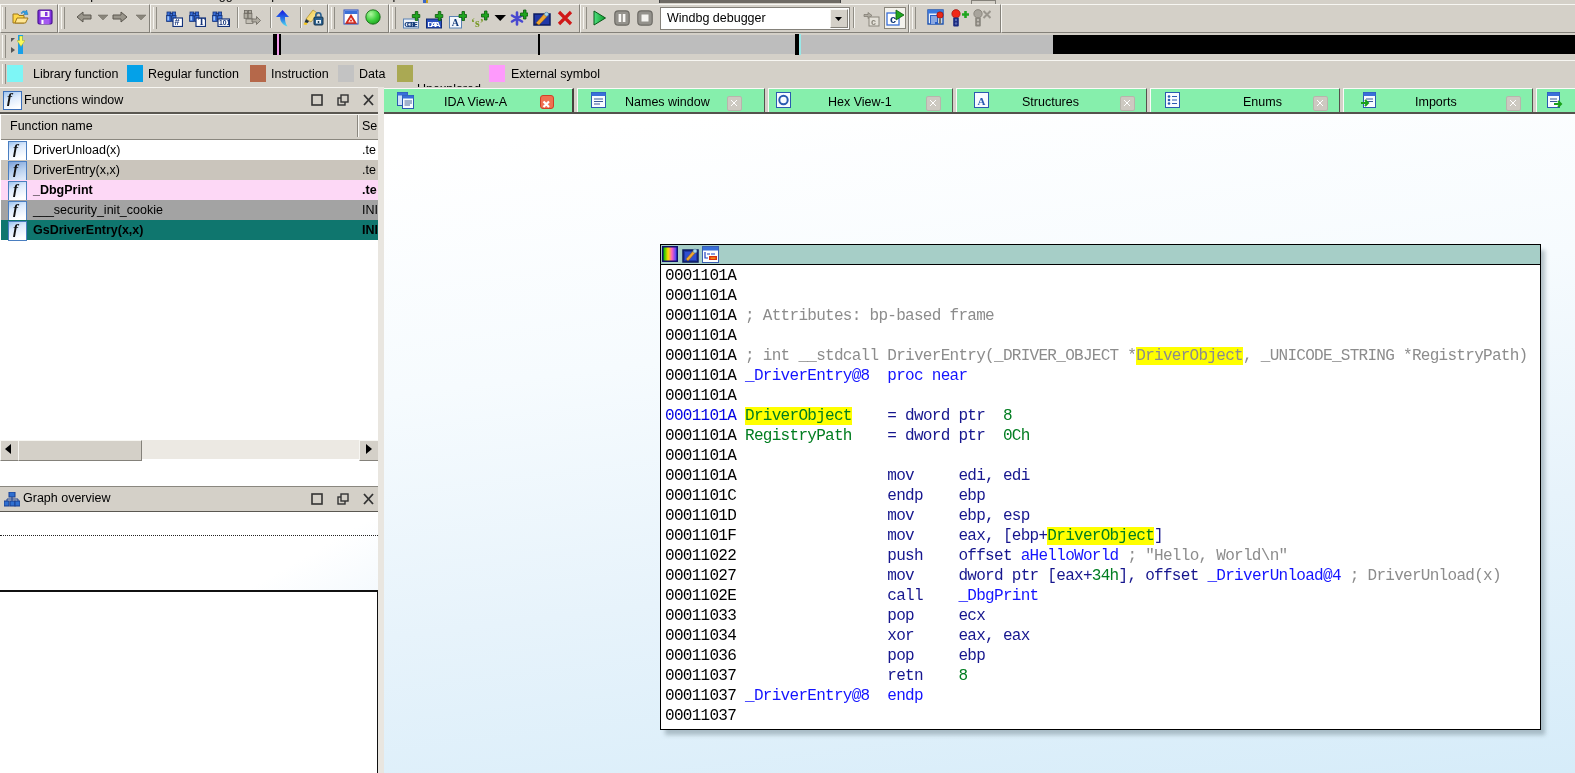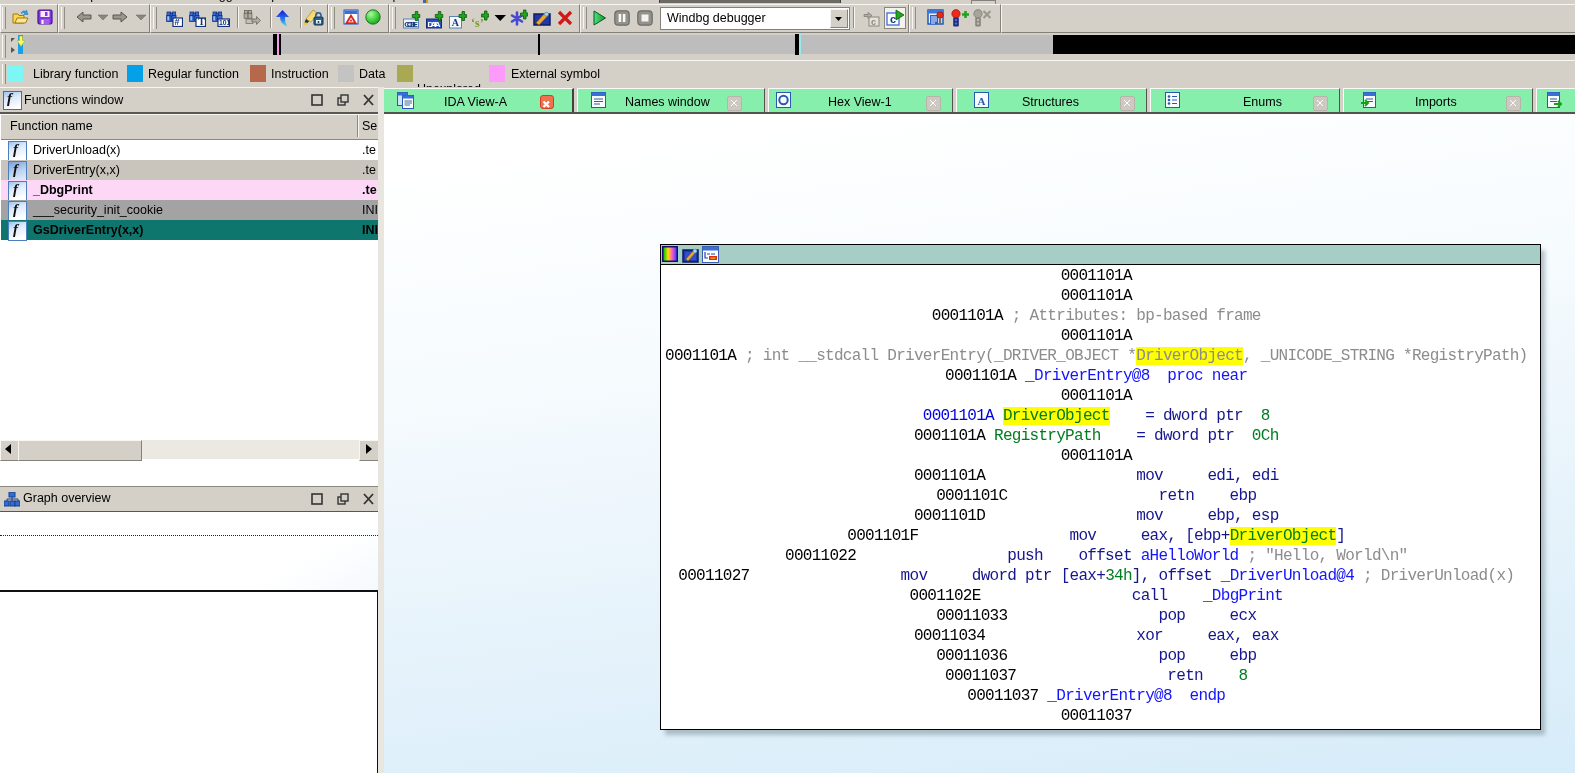--- a/index.html
+++ b/index.html
@@ -4,21 +4,21 @@
 <style>
   html,body{margin:0;padding:0;}
   body{width:1575px;height:773px;position:relative;overflow:hidden;
        background:#d4d0c8;font-family:"Liberation Sans",sans-serif;}
   .abs{position:absolute;}
   .band{position:absolute;border:1px solid;border-color:#f7f6f2 #84817a #84817a #f7f6f2;background:#d4d0c8;}
   .grip{position:absolute;width:2px;border-left:1px solid #f7f6f2;border-right:1px solid #908d85;}
   .sep{position:absolute;width:0;border-left:1px solid #908d85;border-right:1px solid #f7f6f2;}
   .ticon{position:absolute;width:16px;height:16px;}
   .ttxt{font-size:12.5px;color:#000;white-space:nowrap;}
-  .mono{font-family:"Liberation Mono",monospace;text-align:center;}
+  .mono{font-family:"Liberation Mono",monospace;}
   .ficon{position:absolute;left:7px;top:1px;width:17px;height:18px;
          background:linear-gradient(160deg,#9ec4ef 0%,#dceafc 35%,#ffffff 85%);
          border:1px solid #4a7ec0;}
   .ficon::after{content:"f";position:absolute;left:4px;top:-1px;
          font-family:"Liberation Serif",serif;font-style:italic;font-weight:bold;
          font-size:15px;color:#111;}
   .tab{position:absolute;top:1px;height:28px;background:#86efac;box-sizing:border-box;
        border-top:1px solid #fbfaf8;border-left:1px solid #fbfaf8;border-right:1px solid #55524d;}
   .tabtxt{position:absolute;top:6px;font-size:12.5px;color:#000;white-space:nowrap;}
   .closeg{position:absolute;top:7px;width:13px;height:13px;background:#cdc9c1;
@@ -509,21 +509,21 @@
 0001101A
 0001101A <span class="cc">; Attributes: bp-based frame</span>
 0001101A
 0001101A <span class="cc">; int __stdcall DriverEntry(_DRIVER_OBJECT *<span class="hl">DriverObject</span>, _UNICODE_STRING *RegistryPath)</span>
 0001101A <span class="cB">_DriverEntry@8  proc near</span>
 0001101A
 <span class="cb">0001101A</span> <span class="cg"><span class="hl">DriverObject</span></span><span class="cn">    = dword ptr  </span><span class="cg">8</span>
 0001101A <span class="cg">RegistryPath</span><span class="cn">    = dword ptr  </span><span class="cg">0Ch</span>
 0001101A
 0001101A <span class="cn">                mov     edi, edi</span>
-0001101C <span class="cn">                retn    ebp</span>
+0001101C <span class="cn">                endp    ebp</span>
 0001101D <span class="cn">                mov     ebp, esp</span>
 0001101F <span class="cn">                mov     eax, [ebp+</span><span class="cg"><span class="hl">DriverObject</span></span><span class="cn">]</span>
 00011022 <span class="cn">                push    offset </span><span class="cB">aHelloWorld</span> <span class="cc">; "Hello, World\n"</span>
 00011027 <span class="cn">                mov     dword ptr [eax+</span><span class="cg">34h</span><span class="cn">], offset </span><span class="cB">_DriverUnload@4</span> <span class="cc">; DriverUnload(x)</span>
 0001102E <span class="cn">                call    </span><span class="cB">_DbgPrint</span>
 00011033 <span class="cn">                pop     ecx</span>
 00011034 <span class="cn">                xor     eax, eax</span>
 00011036 <span class="cn">                pop     ebp</span>
 00011037 <span class="cn">                retn    </span><span class="cg">8</span>
 00011037 <span class="cB">_DriverEntry@8  endp</span>

